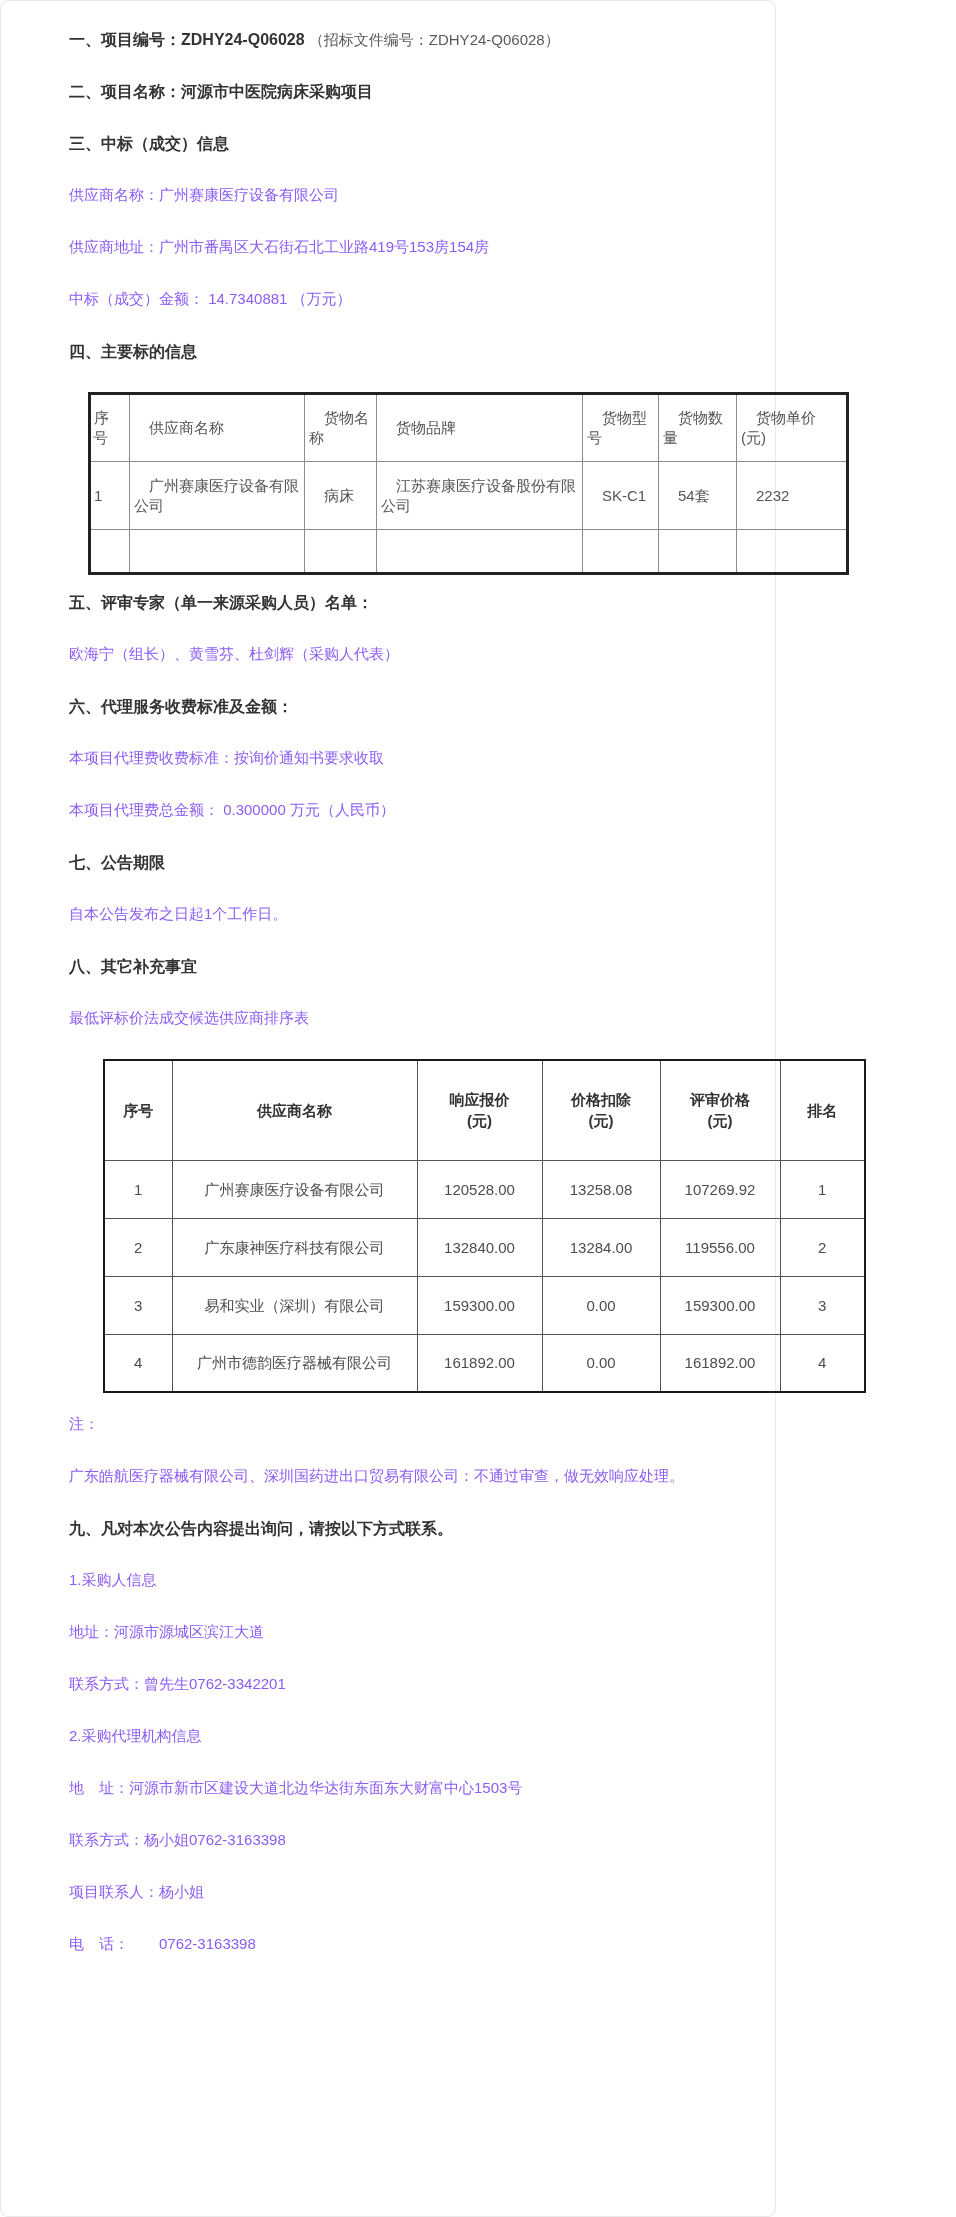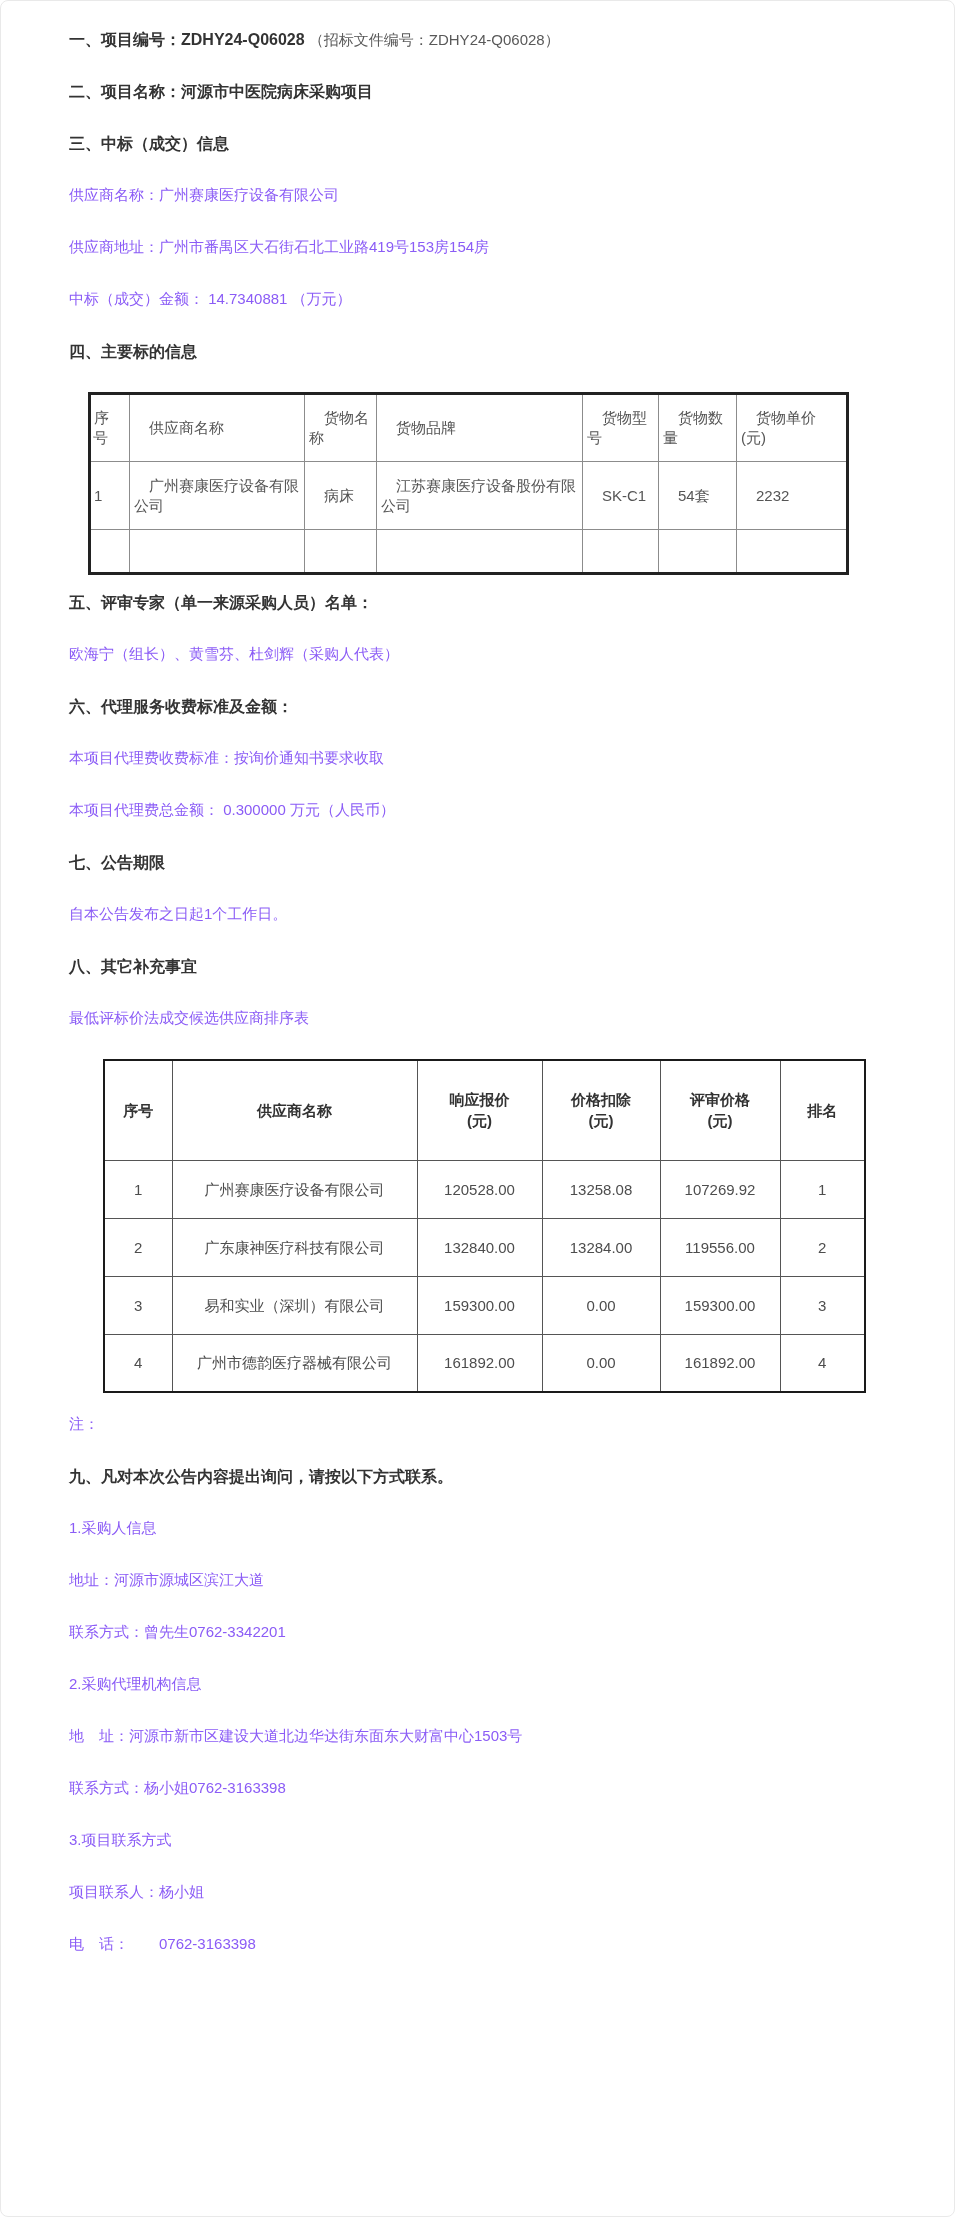--- a/index.html
+++ b/index.html
@@ -1,18 +1,18 @@
 <!DOCTYPE html>
 <html><head>
 <meta charset="utf-8">
 <style>
   * { box-sizing: border-box; }
   html, body { margin: 0; padding: 0; background: #ffffff; }
   .page {
-    width: 955px;
+    width: 776px;
     min-height: 2217px;
     background: #ffffff;
     border: 1px solid #e9e9e9;
     border-radius: 8px;
     padding: 27px 68px 60px 68px;
     font-family: "Liberation Sans", sans-serif;
   }
   .heading {
     font-size: 16px;
     font-weight: bold;
@@ -199,28 +199,28 @@
       <td>广州市德韵医疗器械有限公司</td>
       <td>161892.00</td>
       <td>0.00</td>
       <td>161892.00</td>
       <td>4</td>
     </tr>
   </tbody>
     </table>
 
   <p class="para">注：</p>
+  <p class="para">广东皓航医疗器械有限公司、深圳国药进出口贸易有限公司：不通过审查，做无效响应处理。</p>
 
   <h3 class="heading">九、凡对本次公告内容提出询问，请按以下方式联系。</h3>
 
   <p class="para">1.采购人信息</p>
   <p class="para">地址：河源市源城区滨江大道</p>
   <p class="para">联系方式：曾先生0762-3342201</p>
 
   <p class="para">2.采购代理机构信息</p>
   <p class="para">地　址：河源市新市区建设大道北边华达街东面东大财富中心1503号</p>
   <p class="para">联系方式：杨小姐0762-3163398</p>
 
-  <p class="para">3.项目联系方式</p>
   <p class="para">项目联系人：杨小姐</p>
   <p class="para">电　话：　　0762-3163398</p>
 
 </div>
 
 </body></html>

